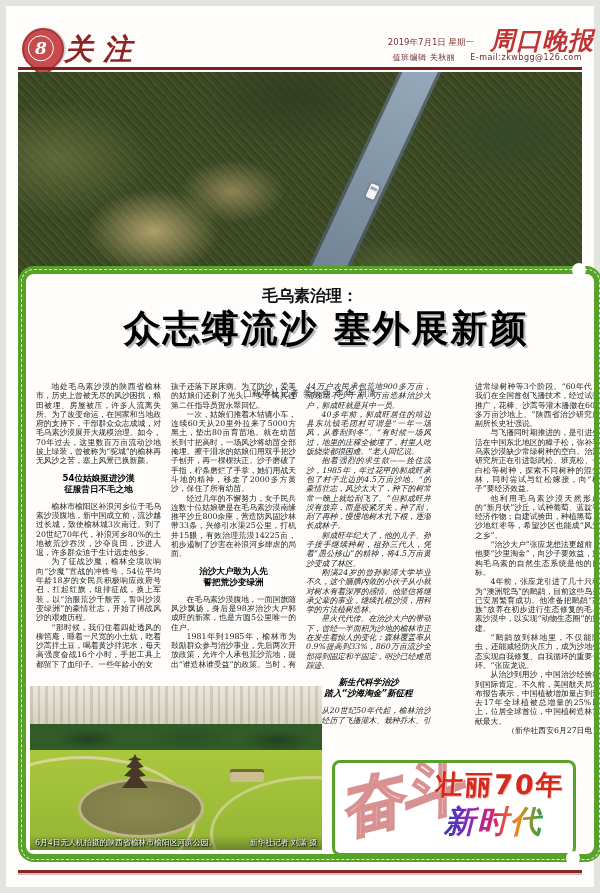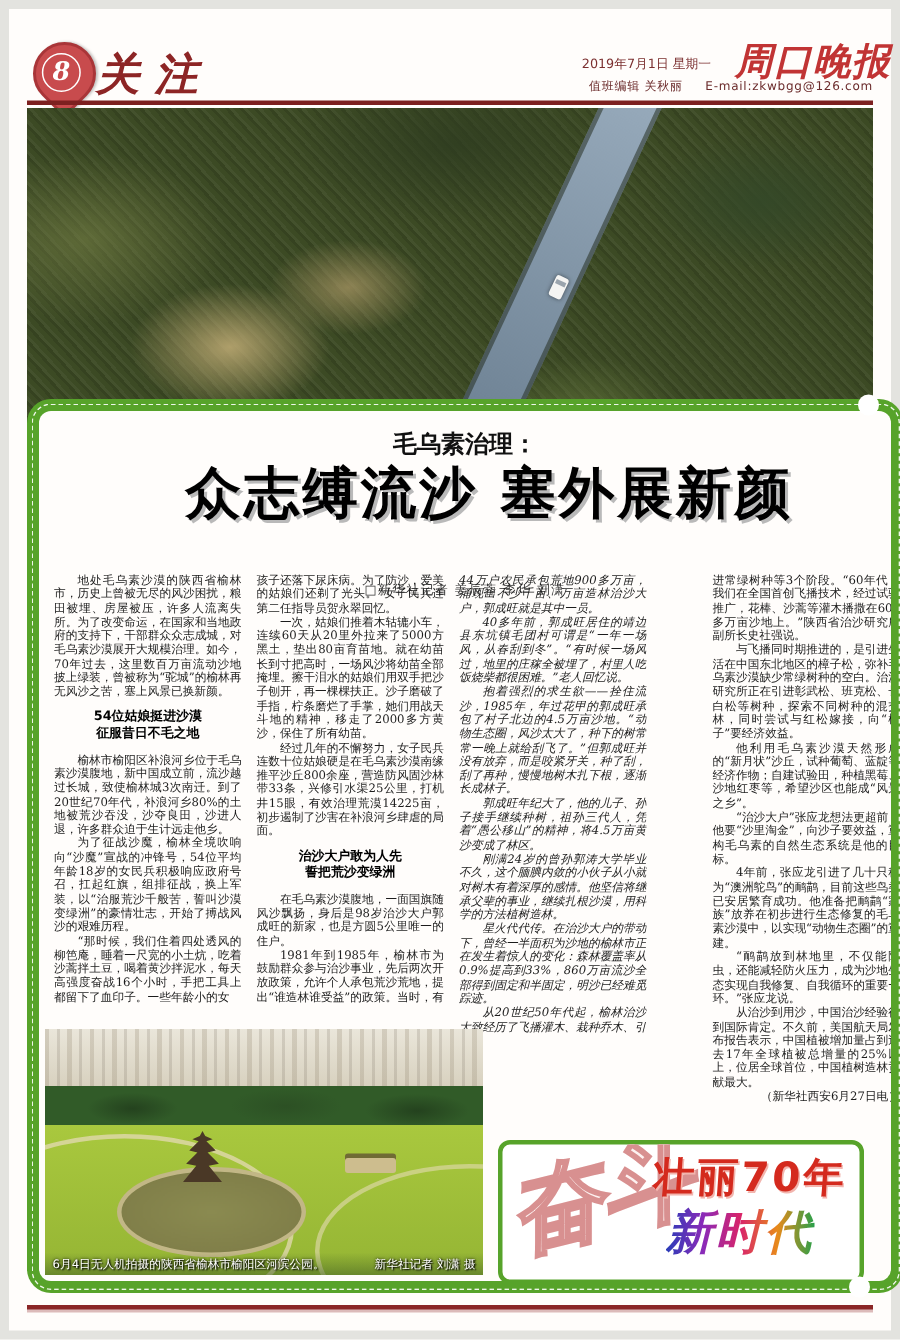--- a/index.html
+++ b/index.html
@@ -122,24 +122,28 @@
           <div class="subhead">
             <div>治沙大户敢为人先</div>
             <div>誓把荒沙变绿洲</div>
           </div>
           <div class="para">在毛乌素沙漠腹地，一面国旗随风沙飘扬，身后是98岁治沙大户郭成旺的新家，也是方圆5公里唯一的住户。</div>
           <div class="para">1981年到1985年，榆林市为鼓励群众参与治沙事业，先后两次开放政策，允许个人承包荒沙荒地，提出“谁造林谁受益”的政策。当时，有</div>
         </div>
       <div class="col c2">
           <div class="para noindent">44万户农民承包荒地900多万亩，涌现出不少千亩、万亩造林治沙大户，郭成旺就是其中一员。</div>
           <div class="para">40多年前，郭成旺居住的靖边县东坑镇毛团村可谓是“一年一场风，从春刮到冬”。“有时候一场风过，地里的庄稼全被埋了，村里人吃饭烧柴都很困难。”老人回忆说。</div>
-          <div class="para">抱着强烈的求生欲——拴住流沙，1985年，年过花甲的郭成旺承包了村子北边的4.5万亩沙地。“动物生态圈，风沙太大了，种下的树常常一晚上就给刮飞了。”但郭成旺并没有放弃，而是咬紧牙关，种了刮，刮了再种，慢慢地树木扎下根，逐渐长成林子。</div>
+          <div class="para">抱着强烈的求生欲——拴住流沙，1985年，年过花甲的郭成旺承包了村子北边的4.5万亩沙地。“的豪情壮志，风沙太大了，种下的树常常一晚上就给刮飞了。”但郭成旺并没有放弃，而是咬紧牙关，种了刮，刮了再种，慢慢地树木扎下根，逐渐长成林子。</div>
           <div class="para">郭成旺年纪大了，他的儿子、孙子接手继续种树，祖孙三代人，凭着“愚公移山”的精神，将4.5万亩黄沙变成了林区。</div>
           <div class="para">刚满24岁的曾孙郭涛大学毕业不久，这个腼腆内敛的小伙子从小就对树木有着深厚的感情。他坚信将继承父辈的事业，继续扎根沙漠，用科学的方法植树造林。</div>
           <div class="para">星火代代传。在治沙大户的带动下，曾经一半面积为沙地的榆林市正在发生着惊人的变化：森林覆盖率从0.9%提高到33%，860万亩流沙全部得到固定和半固定，明沙已经难觅踪迹。</div>
+          <div class="subhead">
+            <div>新生代科学治沙</div>
+            <div>踏入“沙海淘金”新征程</div>
+          </div>
           <div class="para">从20世纪50年代起，榆林治沙大致经历了飞播灌木、栽种乔木、引</div>
         </div>
       <div class="col c3">
           <div class="para noindent">进常绿树种等3个阶段。“60年代，我们在全国首创飞播技术，经过试验推广，花棒、沙蒿等灌木播撒在600多万亩沙地上。”陕西省治沙研究所副所长史社强说。</div>
           <div class="para">与飞播同时期推进的，是引进生活在中国东北地区的樟子松，弥补毛乌素沙漠缺少常绿树种的空白。治沙研究所正在引进彰武松、班克松、长白松等树种，探索不同树种的混交林，同时尝试与红松嫁接，向“松子”要经济效益。</div>
           <div class="para">他利用毛乌素沙漠天然形成的“新月状”沙丘，试种葡萄、蓝靛等经济作物；自建试验田，种植黑莓、沙地红枣等，希望沙区也能成“风景之乡”。</div>
           <div class="para">“治沙大户”张应龙想法更超前，他要“沙里淘金”，向沙子要效益，重构毛乌素的自然生态系统是他的目标。</div>
           <div class="para">4年前，张应龙引进了几十只称为“澳洲鸵鸟”的鸸鹋，目前这些鸟类已安居繁育成功。他准备把鸸鹋“家族”放养在初步进行生态修复的毛乌素沙漠中，以实现“动物生态圈”的重建。</div>
           <div class="para">“鸸鹋放到林地里，不仅能除虫，还能减轻防火压力，成为沙地生态实现自我修复、自我循环的重要一环。”张应龙说。</div>
           <div class="para">从治沙到用沙，中国治沙经验得到国际肯定。不久前，美国航天局发布报告表示，中国植被增加量占到过去17年全球植被总增量的25%以上，位居全球首位，中国植树造林贡献最大。</div>

